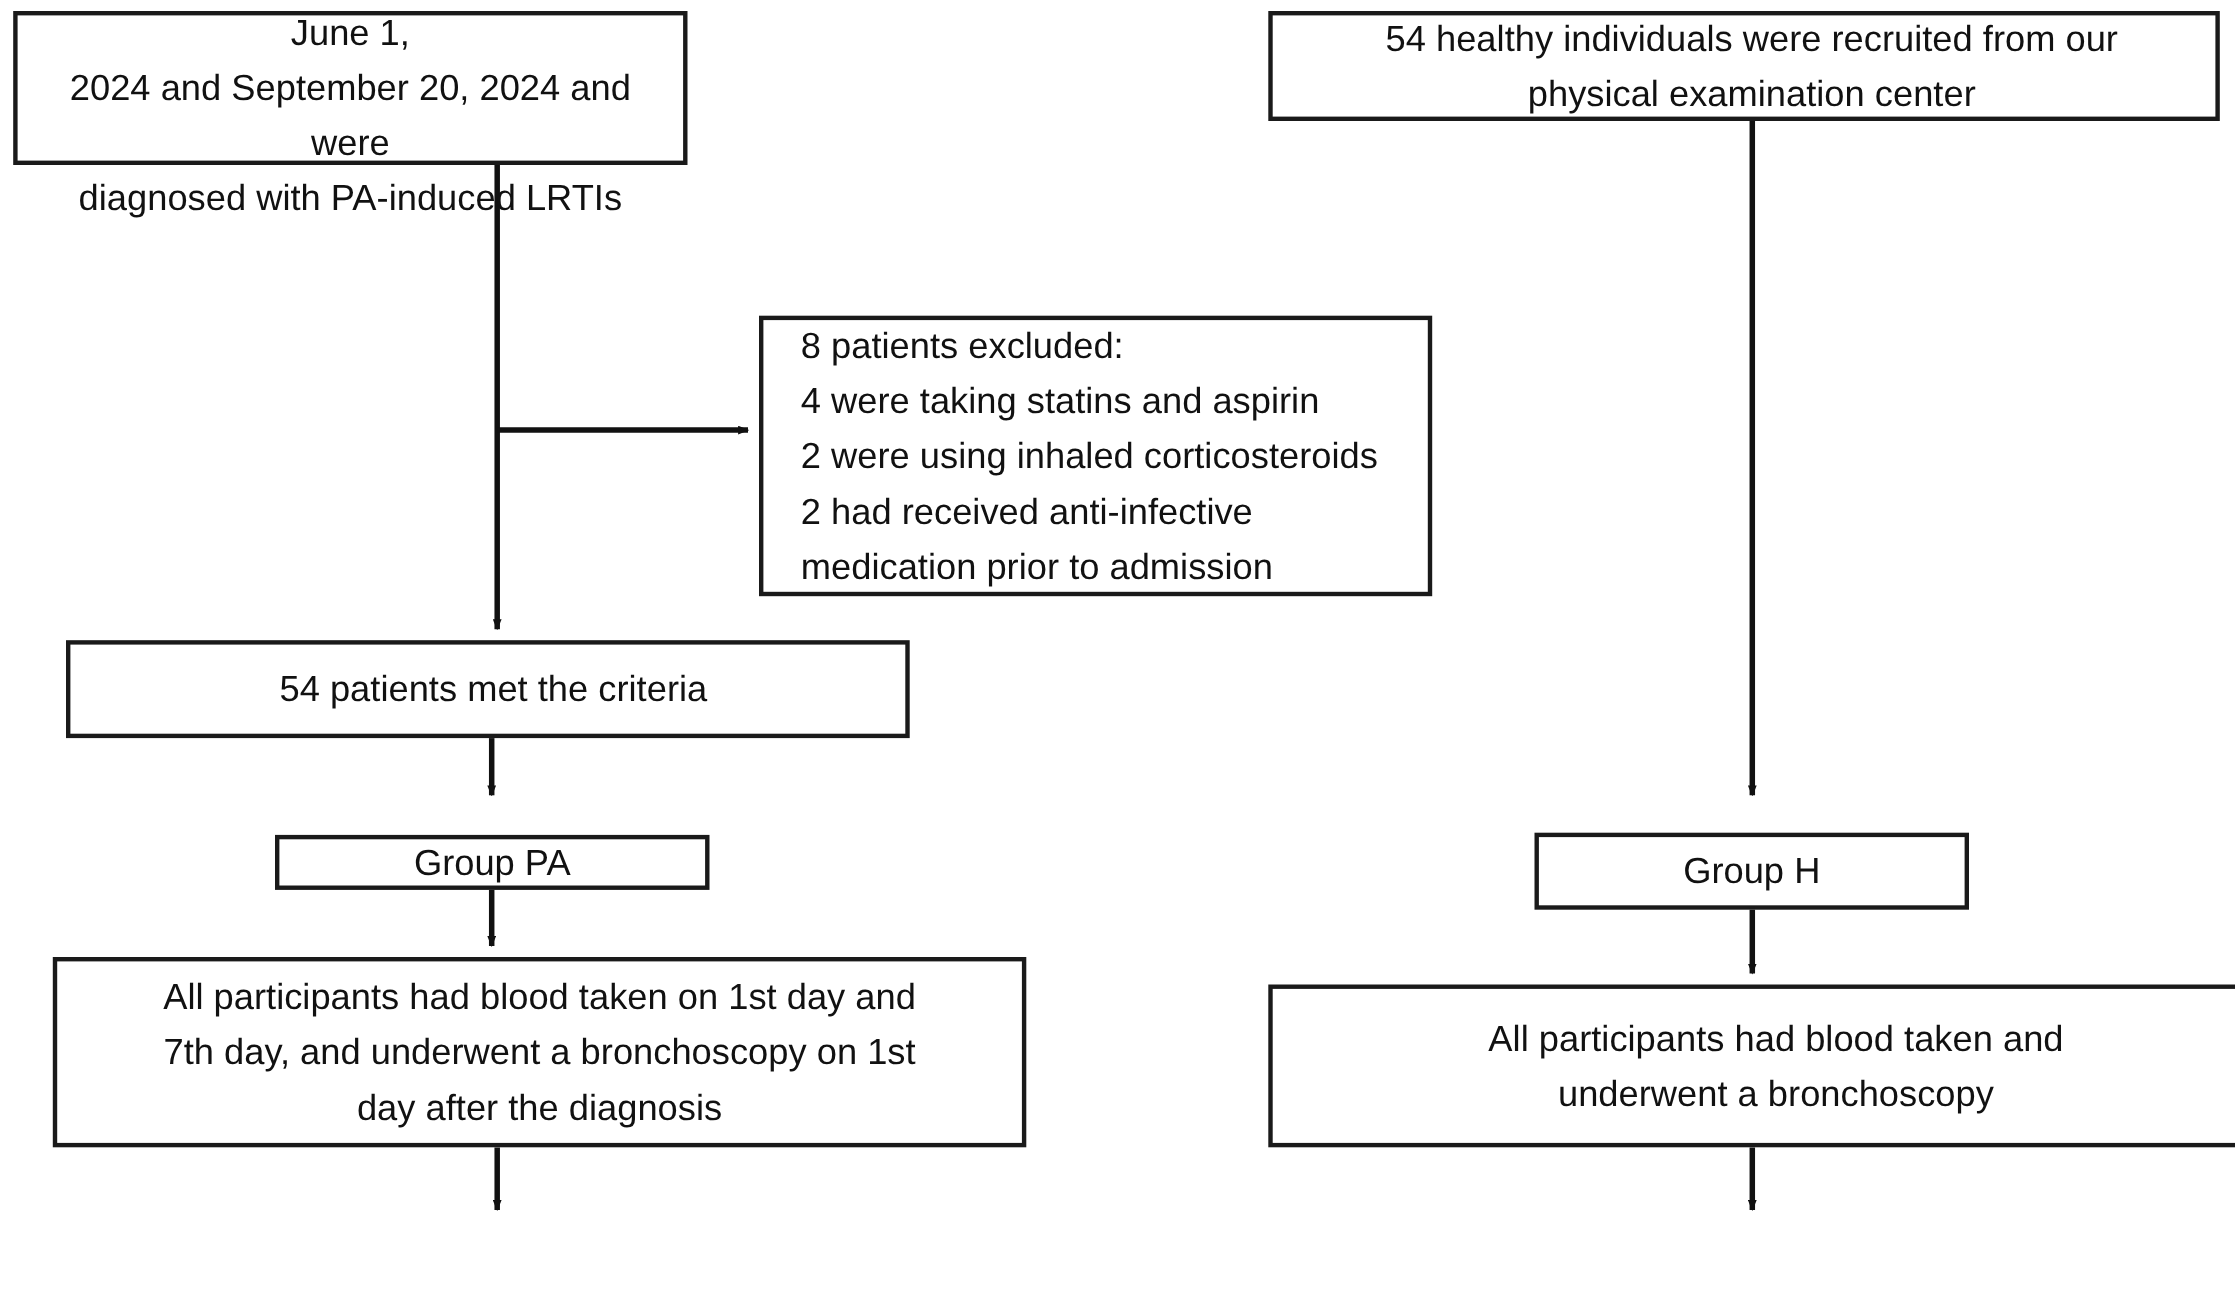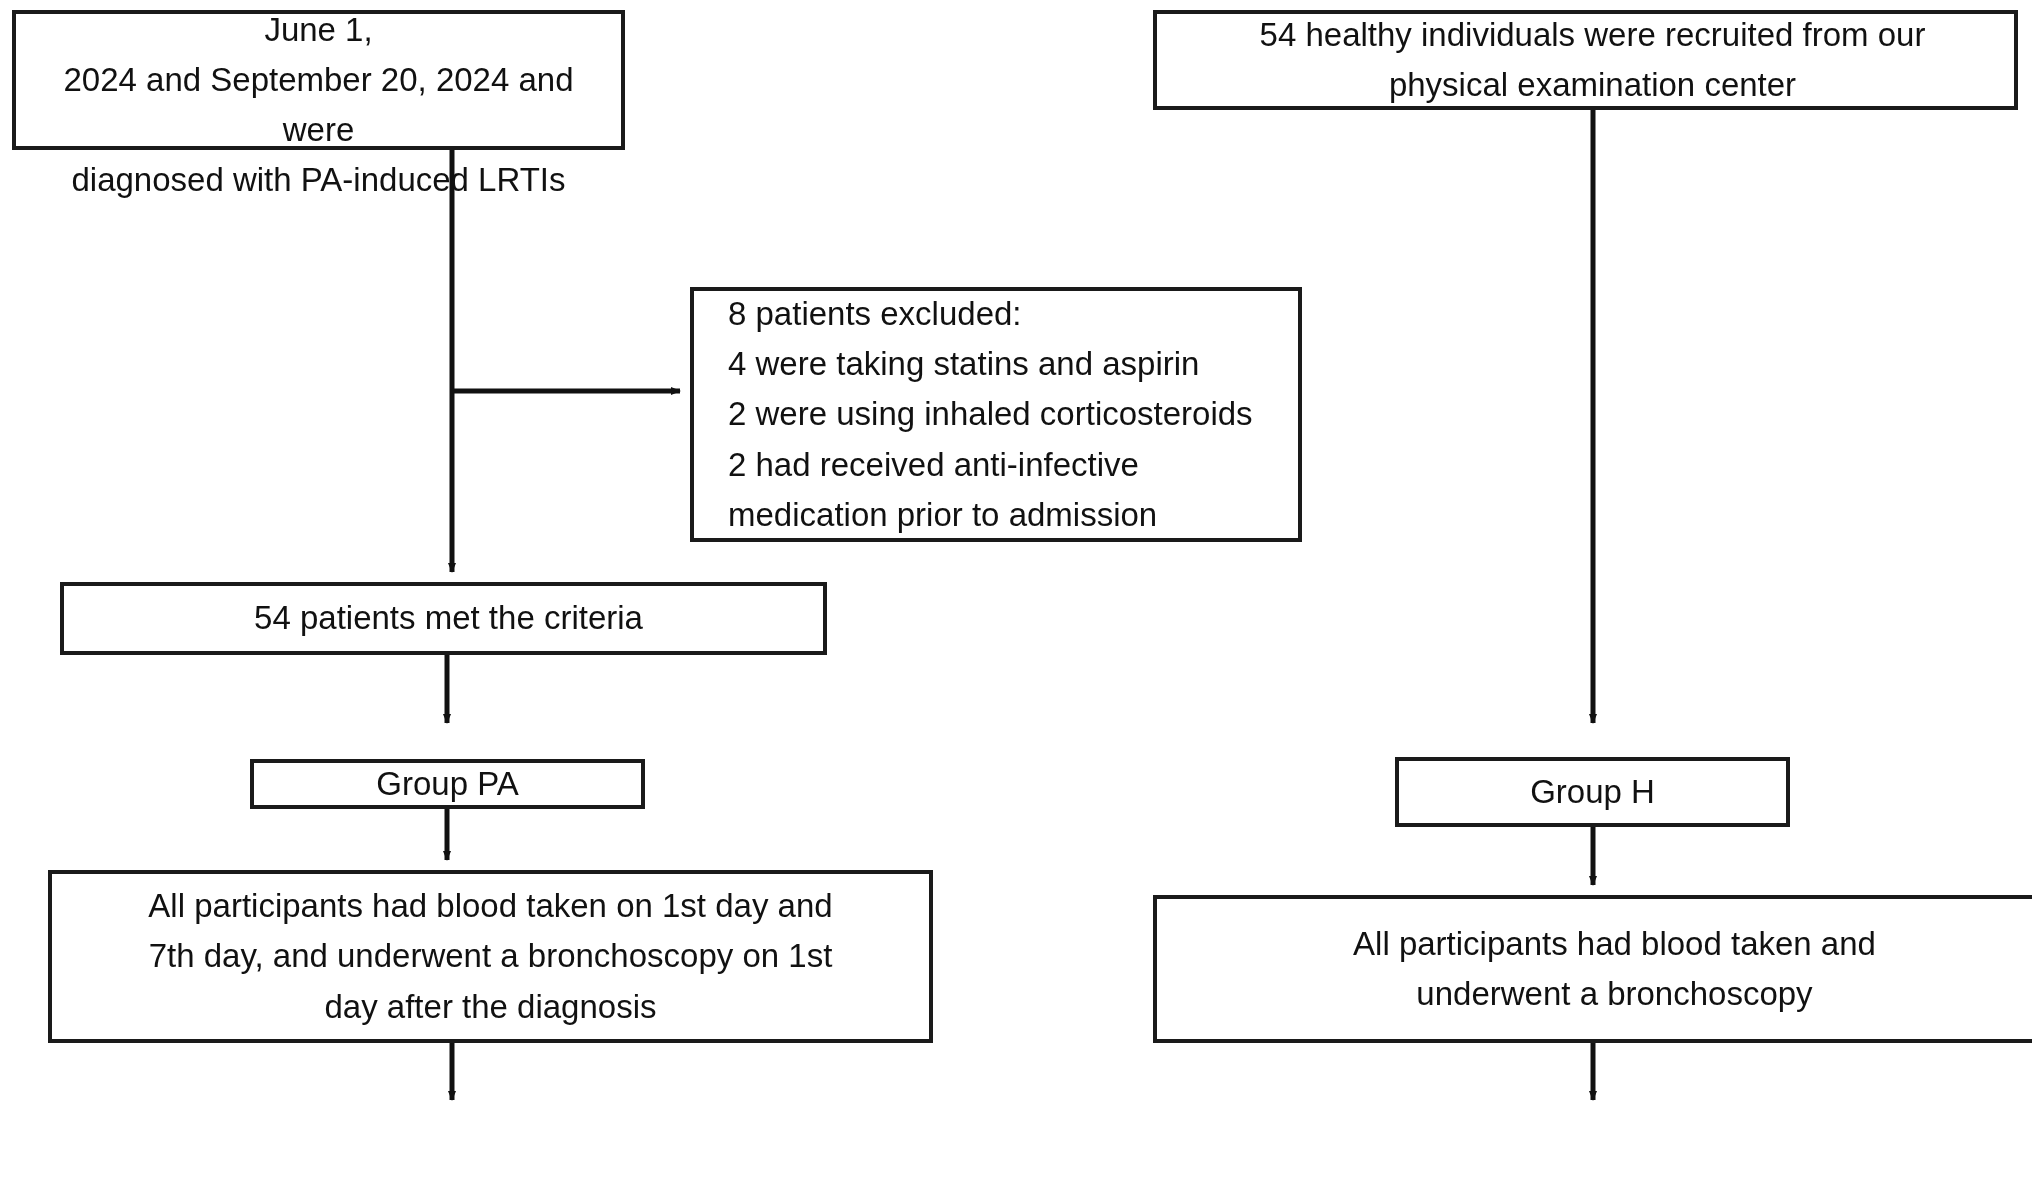--- a/index.html
+++ b/index.html
@@ -105,21 +105,21 @@
   </div>
 
   <div class="node left-align" id="node-excluded" style="left: 690px; top: 263px; width: 612px; height: 255px; margin-top: 24px;">
     <span class="node-text">8 patients excluded:
 4 were taking statins and aspirin
 2 were using inhaled corticosteroids
 2 had received anti-infective
 medication prior to admission</span>
   </div>
 
-  <div class="node" id="node-criteria" style="left: 60px; top: 582px; width: 767px; height: 73px; padding-left: 24px;">
+  <div class="node" id="node-criteria" style="left: 60px; top: 582px; width: 767px; height: 89px; padding-left: 24px;">
     <span class="node-text">54 patients met the criteria</span>
   </div>
 
   <div class="node" id="node-group-pa" style="left: 250px; top: 759px; width: 395px; height: 50px;">
     <span class="node-text">Group PA</span>
   </div>
 
   <div class="node" id="node-group-h" style="left: 1395px; top: 757px; width: 395px; height: 70px;">
     <span class="node-text">Group H</span>
   </div>

